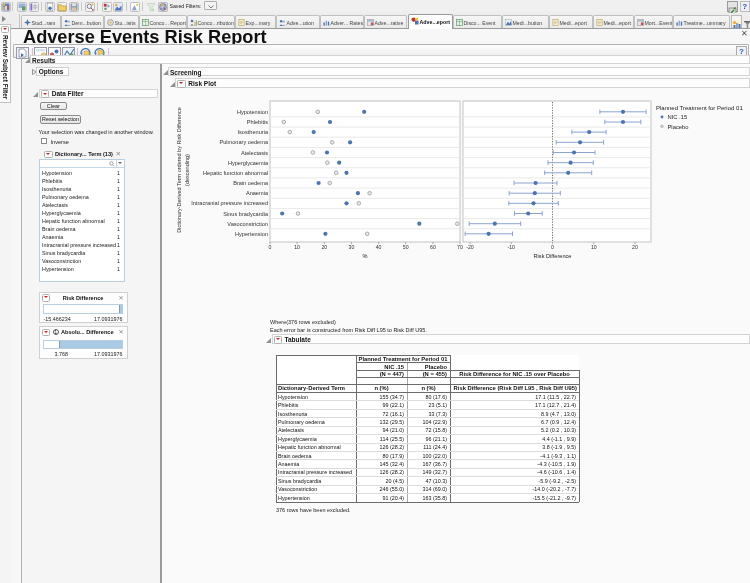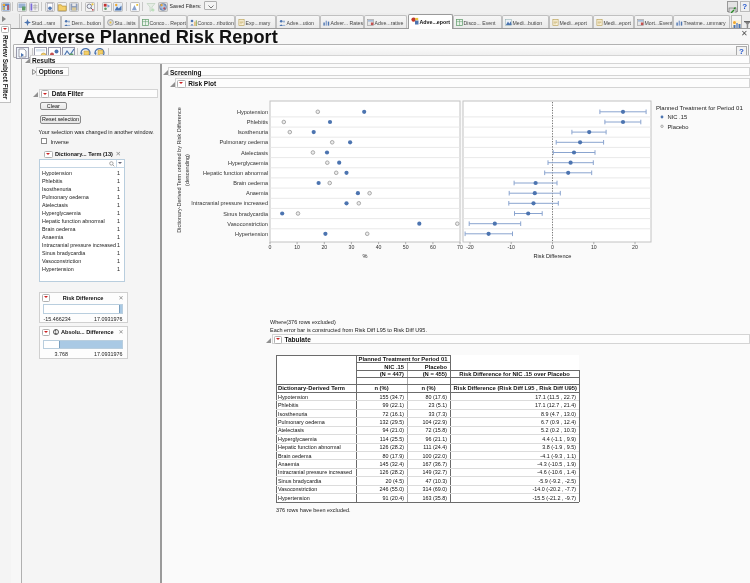--- a/index.html
+++ b/index.html
@@ -226,21 +226,21 @@
 <div class="abs" style="left:11px;top:29px;width:739px;height:554px;background:#f7f7f7"></div>
 
 <div class="abs" style="left:2px;top:33px;width:0;height:0;border-top:3px solid transparent;border-bottom:3px solid transparent;border-left:4px solid #888"></div>
 <div class="abs" style="left:0;top:23.5px;width:10.5px;height:79.5px;background:#fcfcfc;border:1px solid #c0c0c0;border-left:none;box-sizing:border-box;z-index:5">
 <div style="position:absolute;left:1.2px;top:1.5px;width:7.5px;height:6.5px;background:#fff;border:1px solid #b0b0b0;border-radius:1.5px;box-sizing:border-box">
       <div style="position:absolute;left:0.5px;top:0.6px;width:0;height:0;border-left:2.3px solid transparent;border-right:2.3px solid transparent;border-top:2.9px solid #cc2222"></div>
     </div>
 <span style="position:absolute;left:8.7px;top:10px;transform:rotate(90deg);transform-origin:0 0;font-size:6.4px;font-weight:bold;color:#111;white-space:nowrap">Review Subject Filter</span>
 </div>
 
-<div class="abs" style="left:23px;top:26.5px;font-size:18.2px;font-weight:bold;color:#111;white-space:nowrap">Adverse Planned Risk Report</div>
+<div class="abs" style="left:23px;top:26.5px;font-size:18.2px;font-weight:bold;color:#111;white-space:nowrap">Adverse Events Risk Report</div>
 <div class="abs" style="left:741px;top:28.5px;font-size:8px;color:#555">✕</div>
 
 <div class="abs" style="left:12.5px;top:44px;width:736.5px;height:13.5px;background:linear-gradient(#fdfdfd,#ededed);border:1px solid #b2b2b2;box-sizing:border-box;border-radius:1px">
 <div style="position:absolute;left:2px;top:1.5px;width:13px;height:12px">
       <svg width="13" height="12" style="display:block">
         <rect x="0.5" y="0.5" width="12" height="11" fill="#eef4fa" stroke="#99a"></rect>
         <path d="M3 2h5l2 2v6H3z" fill="#fff" stroke="#778" stroke-width="0.7"></path>
         <path d="M5 6l3 2-3 2z" fill="#4c74b0"></path>
       </svg>
     </div>

